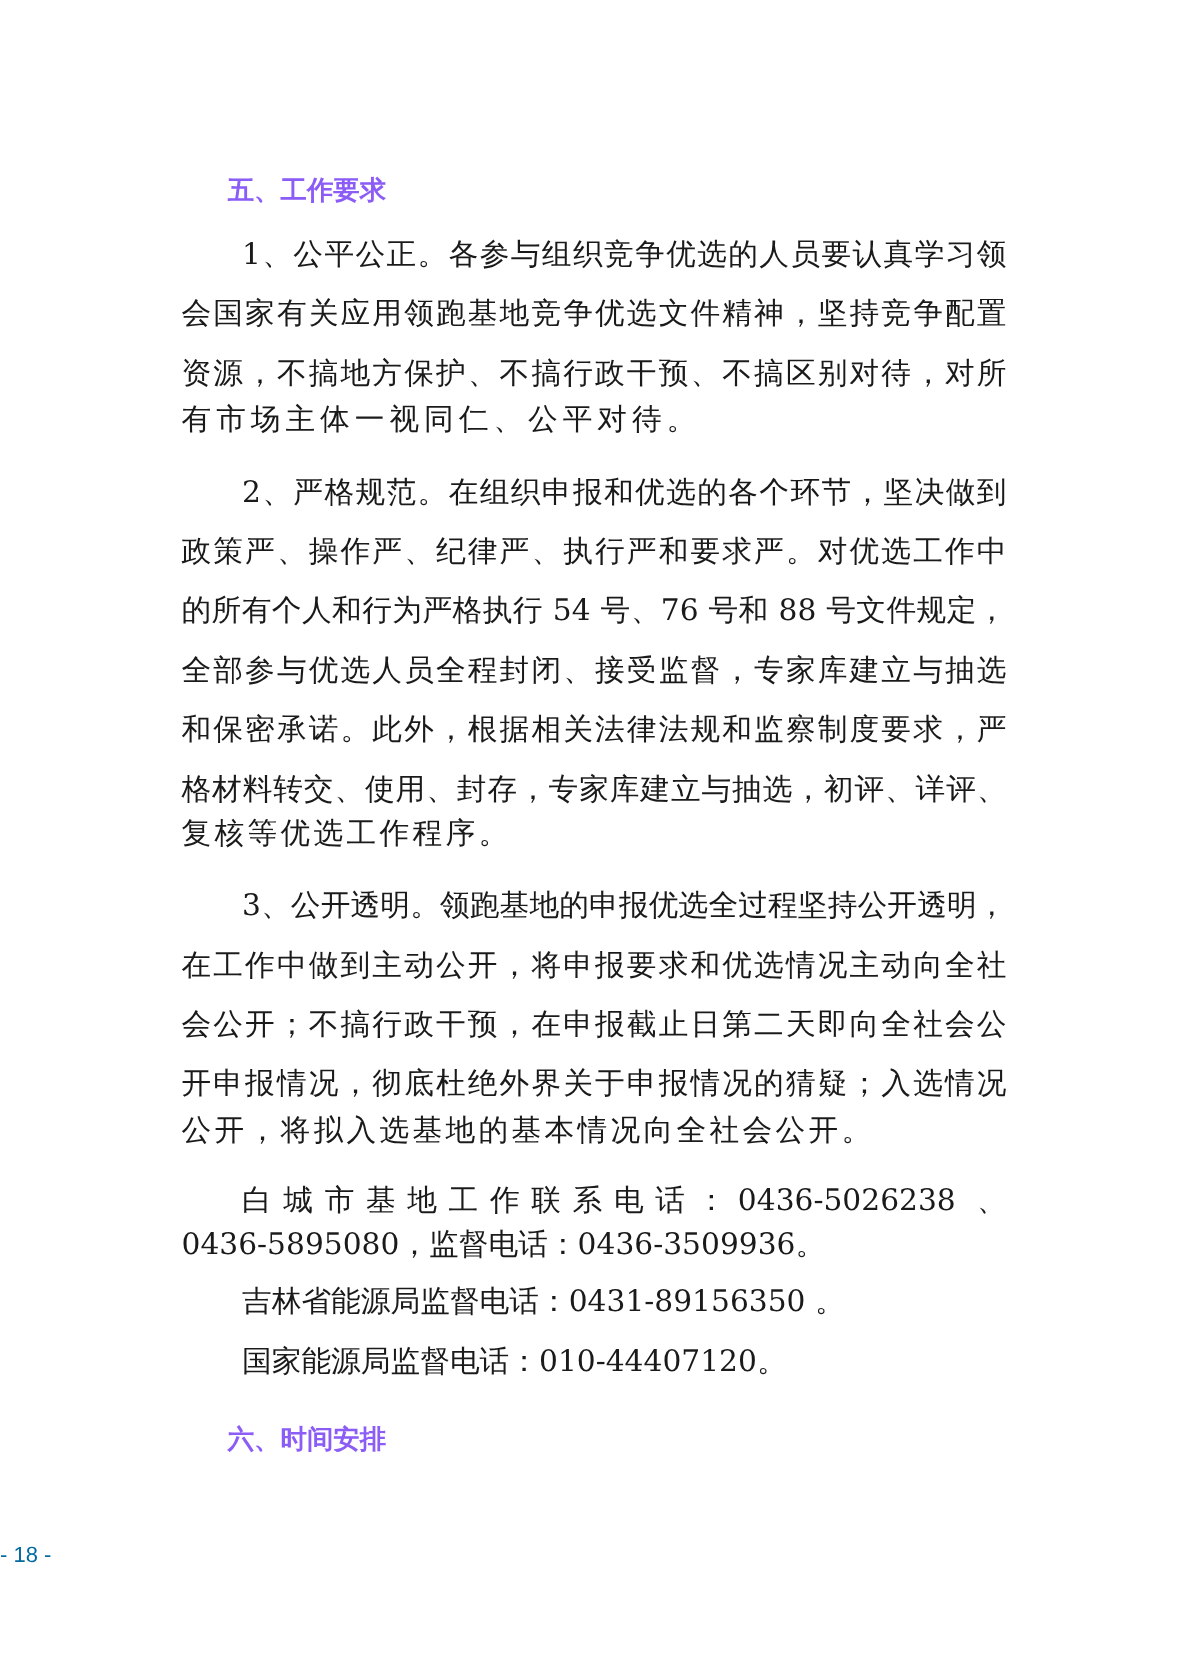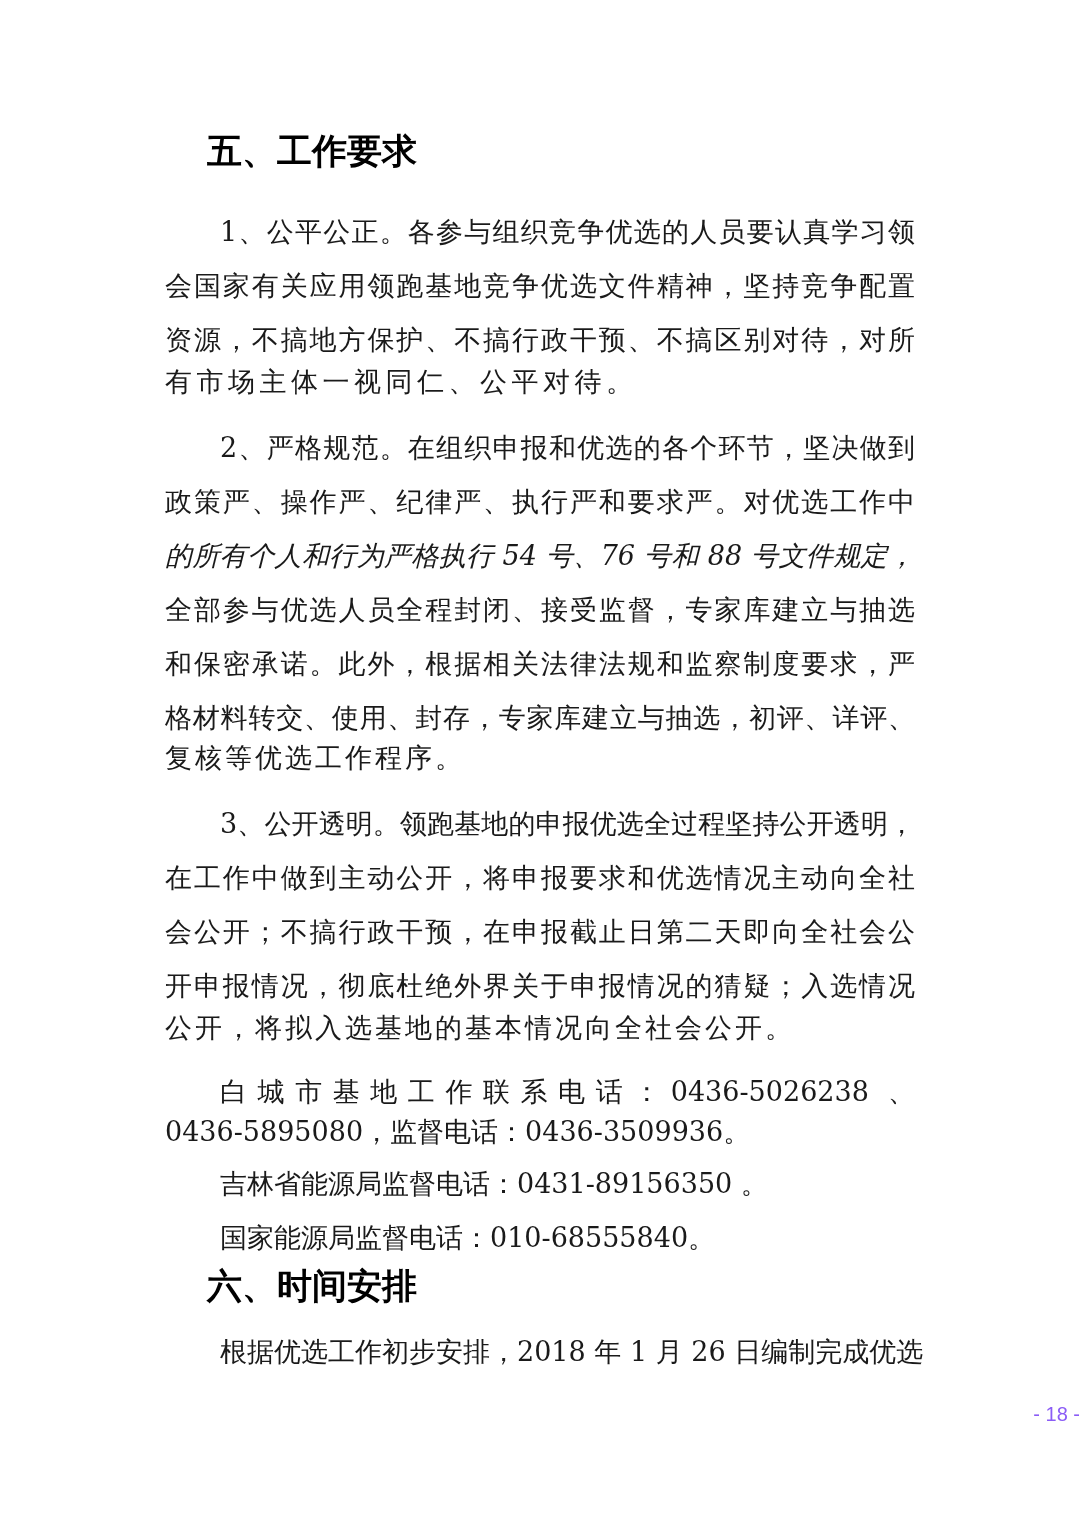--- a/index.html
+++ b/index.html
@@ -4,53 +4,52 @@
 <style>
   html, body { margin: 0; padding: 0; background: #ffffff; }
   body { width: 1080px; height: 1527px; position: relative; overflow: hidden;
          font-family: "DejaVu Serif", "Liberation Serif", serif; color: #1a1a1a; }
   .page { position: absolute; left: 0; top: 0; width: 1080px; height: 1527px; background: #ffffff; }
   .line { position: absolute; left: 165px; width: 750px; font-size: 27px; line-height: 36px;
           white-space: nowrap; letter-spacing: 0px; }
   .justify { text-align: justify; text-align-last: justify; margin-top: 12px; }
   .indent { left: 220px; width: 695px; }
   .heading { position: absolute; left: 207px; font-family: "DejaVu Sans", "Liberation Sans", sans-serif;
-             font-weight: bold; font-size: 35px; line-height: 36px; color: #000000; }
-  .pagenum { position: absolute; left: 0; width: 1080px; text-align: right; top: 1402px;
-             font-family: "Liberation Sans", sans-serif; font-size: 20px; line-height: 24px; color: #8b5cf6; }
+             font-weight: bold; font-size: 24px; line-height: 36px; color: #8b5cf6; margin-top: 22px; }
+  .pagenum { position: absolute; left: 0; width: 1080px; text-align: left; top: 1402px;
+             font-family: "Liberation Sans", sans-serif; font-size: 20px; line-height: 24px; color: #0369a1; }
 </style>
 </head>
 <body>
 
 <div class="page">
 
   <div class="heading" style="top:133px;">五、工作要求</div>
 
   <div class="line indent justify" style="top:202px;">1、公平公正。各参与组织竞争优选的人员要认真学习领</div>
   <div class="line justify" style="top:256px;">会国家有关应用领跑基地竞争优选文件精神，坚持竞争配置</div>
   <div class="line" style="top:364px; letter-spacing:4.5px;">有市场主体一视同仁、公平对待。</div>
   <div class="line justify" style="top:310px;">资源，不搞地方保护、不搞行政干预、不搞区别对待，对所</div>
 
   <div class="line indent justify" style="top:418px;">2、严格规范。在组织申报和优选的各个环节，坚决做到</div>
   <div class="line justify" style="top:472px;">政策严、操作严、纪律严、执行严和要求严。对优选工作中</div>
-  <div class="line justify" style="top:526px;font-style:italic;">的所有个人和行为严格执行 54 号、76 号和 88 号文件规定，</div>
+  <div class="line justify" style="top:526px;">的所有个人和行为严格执行 54 号、76 号和 88 号文件规定，</div>
   <div class="line justify" style="top:580px;">全部参与优选人员全程封闭、接受监督，专家库建立与抽选</div>
   <div class="line justify" style="top:634px;">和保密承诺。此外，根据相关法律法规和监察制度要求，严</div>
   <div class="line justify" style="top:688px;">格材料转交、使用、封存，专家库建立与抽选，初评、详评、</div>
   <div class="line" style="top:740px; letter-spacing:3px;">复核等优选工作程序。</div>
 
   <div class="line indent justify" style="top:794px;">3、公开透明。领跑基地的申报优选全过程坚持公开透明，</div>
   <div class="line justify" style="top:848px;">在工作中做到主动公开，将申报要求和优选情况主动向全社</div>
   <div class="line justify" style="top:902px;">会公开；不搞行政干预，在申报截止日第二天即向全社会公</div>
   <div class="line justify" style="top:956px;">开申报情况，彻底杜绝外界关于申报情况的猜疑；入选情况</div>
   <div class="line" style="top:1010px; letter-spacing:3px;">公开，将拟入选基地的基本情况向全社会公开。</div>
 
   <div class="line indent justify" style="top:1062px;">白城市基地工作联系电话：0436-5026238 、</div>
   <div class="line" style="top:1114px;">0436-5895080，监督电话：0436-3509936。</div>
   <div class="line indent" style="top:1166px;">吉林省能源局监督电话：0431-89156350 。</div>
-  <div class="line indent" style="top:1220px;">国家能源局监督电话：010-68555840。</div>
+  <div class="line indent" style="top:1220px;">国家能源局监督电话：010-44407120。</div>
 
   <div class="heading" style="top:1268px;">六、时间安排</div>
 
-  <div class="line indent justify" style="top:1322px;">根据优选工作初步安排，2018 年 1 月 26 日编制完成优选</div>
 
   <div class="pagenum">- 18 -</div>
 </div>
 
 </body></html>

